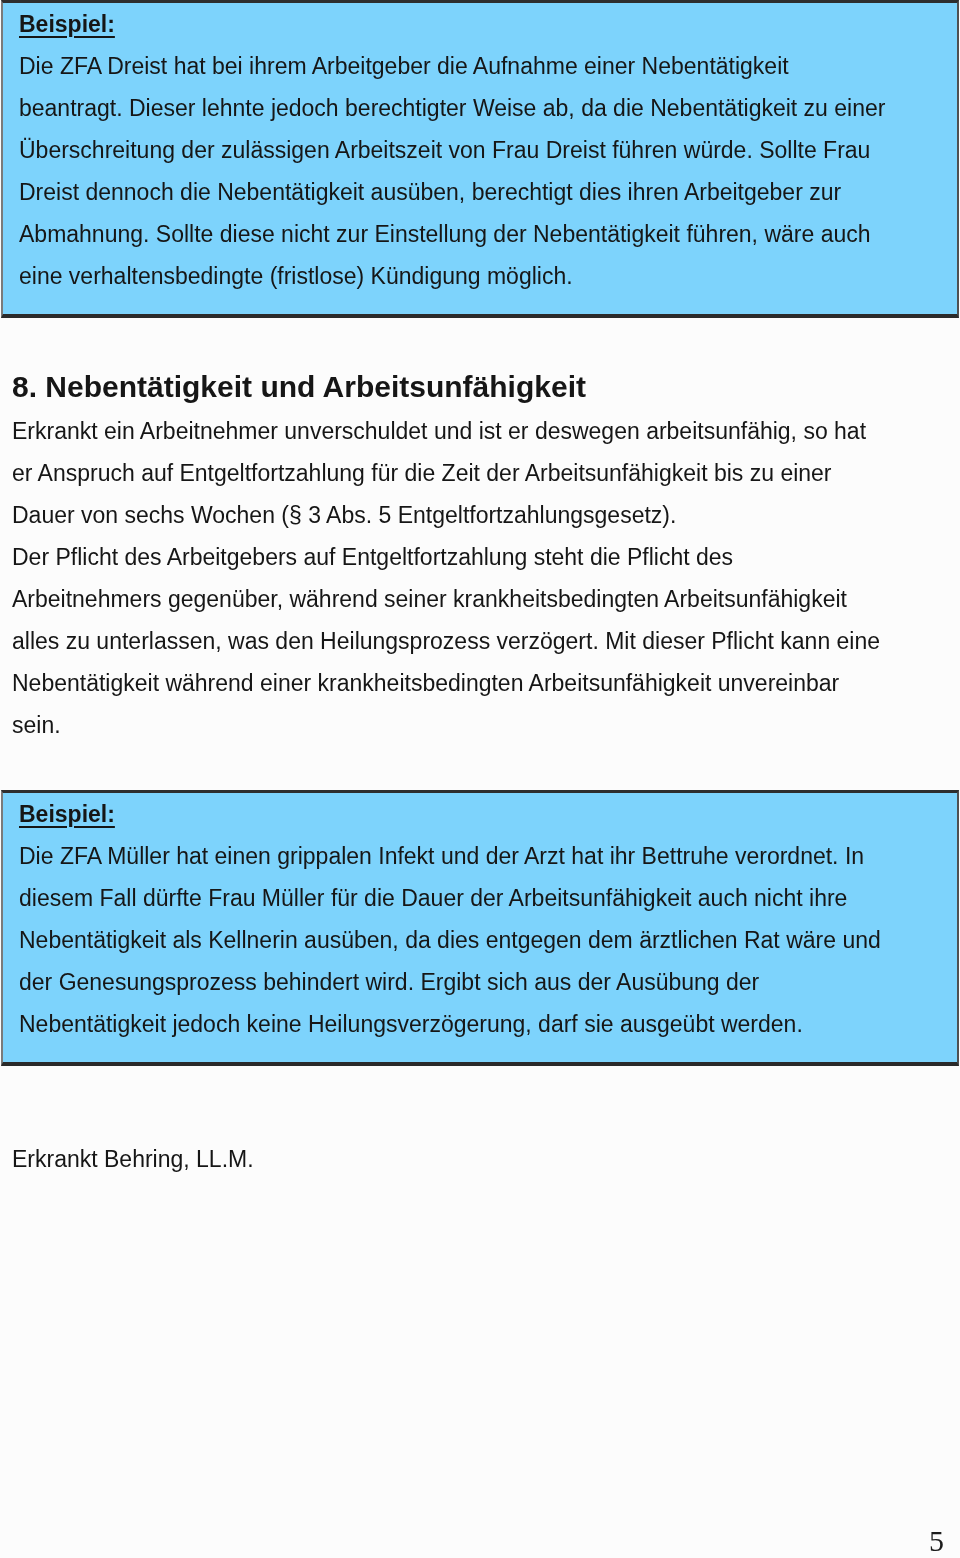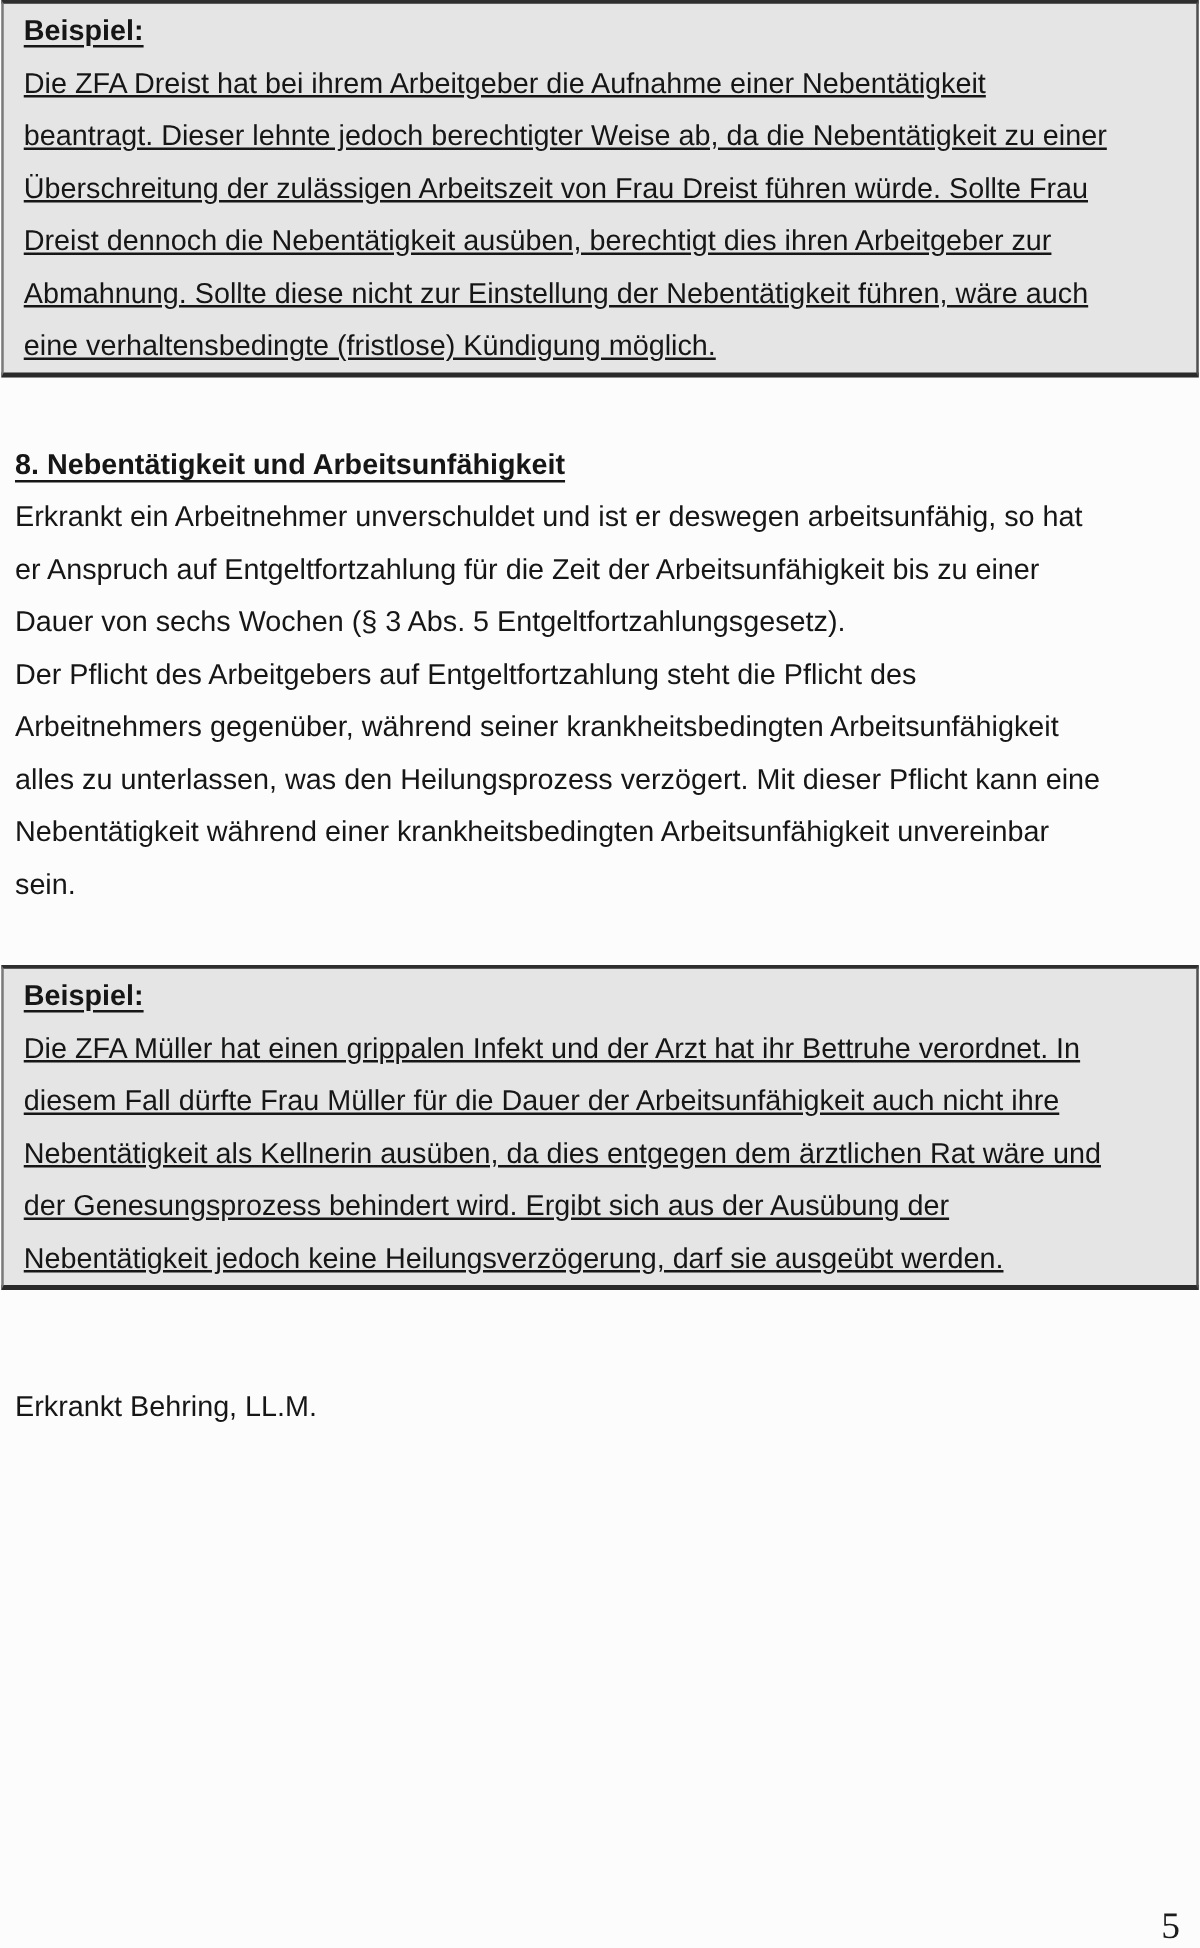--- a/index.html
+++ b/index.html
@@ -15,51 +15,49 @@
     color: #161616;
   }
   .page {
     position: relative;
     width: 960px;
     height: 1558px;
     font-size: 23px;
     line-height: 42px;
   }
   .example-box {
-    background: #e5e5e5;
+    background: #7dd3fc;
     border-top: 3px solid #2e2e2e;
     border-bottom: 4px solid #2a2a2a;
     border-left: 2px solid #7a7a7a;
     border-right: 2px solid #4f4f4f;
     margin: 0 1px;
-    padding: 0 16px 1px 16px;
+    padding: 0 16px 17px 16px;
   }
   .example-box.second {
     margin-top: 44px;
   }
   .example-title {
     display: inline;
     font-weight: bold;
     text-decoration: underline;
     text-decoration-thickness: 2px;
     text-underline-offset: 4px;
     margin: 0;
     font-size: 23px;
   }
   .example-body {
     margin: 0;
     white-space: pre-line;
-    text-decoration: underline;
   }
   .section-heading {
     display: inline-block;
     margin: 48px 0 0 12px;
-    font-size: 23px;
+    font-size: 30px;
     font-weight: bold;
-    text-decoration: underline;
     text-decoration-thickness: 2px;
     text-underline-offset: 5px;
     line-height: 42px;
   }
   .para {
     margin: 0 10px 0 12px;
     white-space: pre-line;
   }
   .para.first {
     margin-top: 0;

